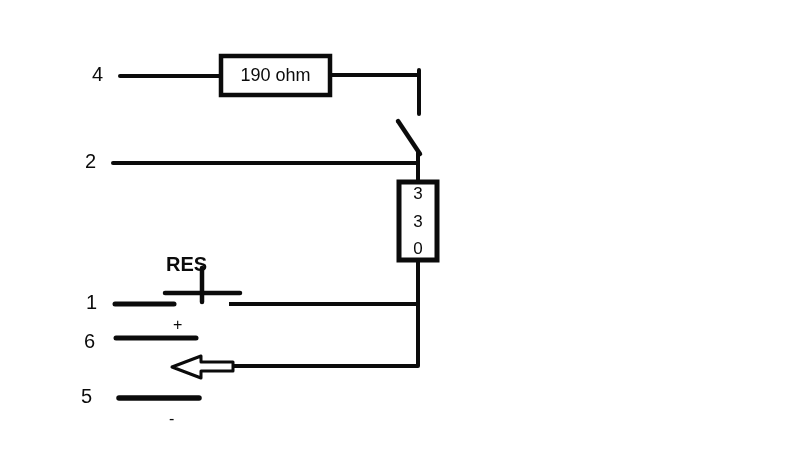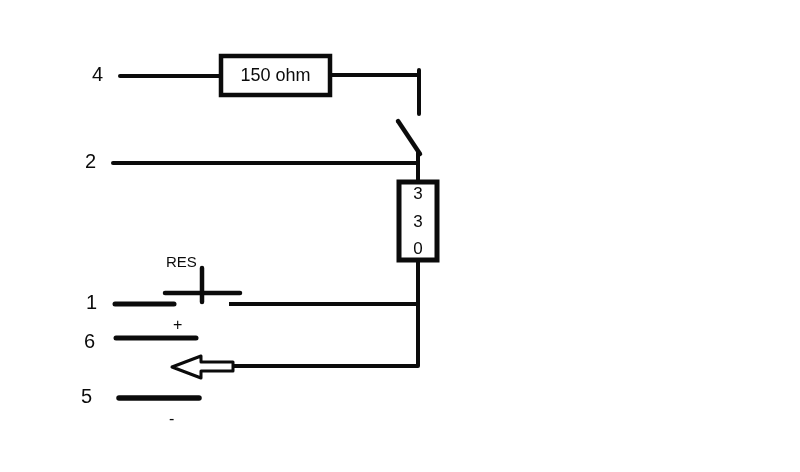--- a/index.html
+++ b/index.html
@@ -30,21 +30,21 @@
     font-size: 18px;
   }
   .vres-label {
     position: absolute;
     left: 398px; top: 182px; width: 40px; height: 78px;
     display: flex; flex-direction: column;
     align-items: center; justify-content: space-between;
     font-size: 17px; line-height: 1;
     padding: 3px 0; box-sizing: border-box;
   }
-  .res-label { font-size: 15px; font-weight: 400; letter-spacing: 0px; }
+  .res-label { font-size: 20px; font-weight: 700; letter-spacing: 0px; }
   .sign { font-size: 16px; }
 </style>
 </head>
 <body>
 
 <div class="canvas">
 
   <svg width="800" height="472" viewBox="0 0 800 472">
     <g stroke="#0b0b0b" fill="none" stroke-width="4">
 
@@ -85,21 +85,21 @@
   <div class="lbl pin-label" style="left:92px; top:64px;">4</div>
 
   <div class="lbl pin-label" style="left:85px; top:151px;">2</div>
 
   <div class="lbl pin-label" style="left:86px; top:292px;">1</div>
 
   <div class="lbl pin-label" style="left:84px; top:331px;">6</div>
 
   <div class="lbl pin-label" style="left:81px; top:386px;">5</div>
 
-  <div class="res-box-label">150 ohm</div>
+  <div class="res-box-label">190 ohm</div>
 
   <div class="vres-label">
     <span>3</span>
     <span>3</span>
     <span>0</span>
   </div>
 
   <div class="lbl res-label" style="left:166px; top:254px;">RES</div>
 
   <div class="lbl sign" style="left:173px; top:317px;">+</div>

